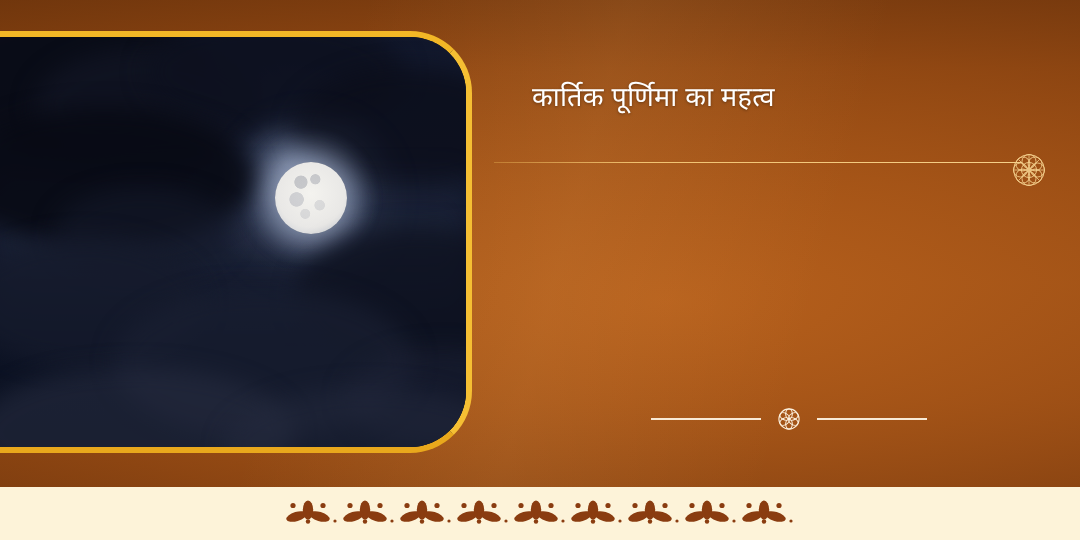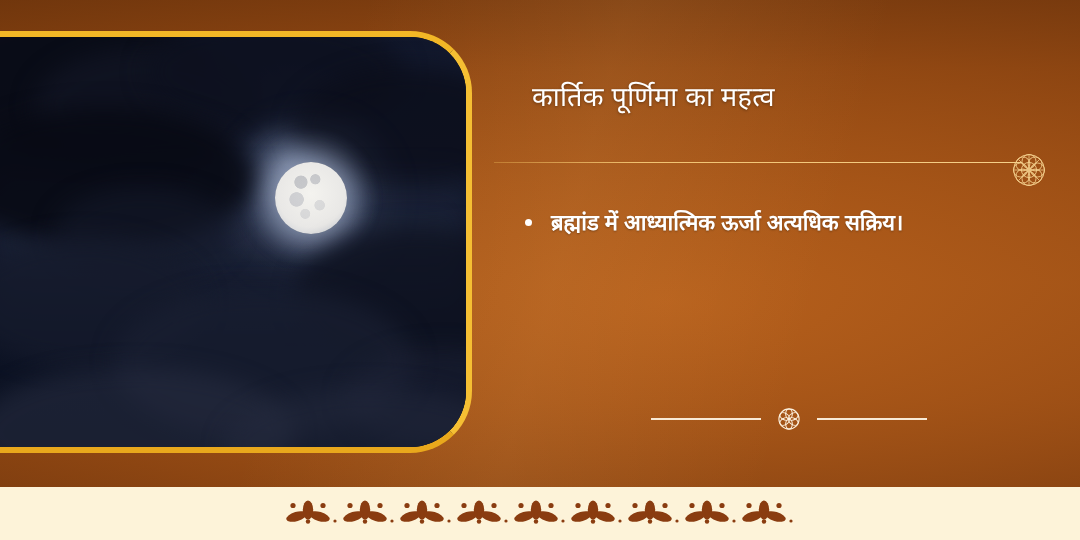--- a/index.html
+++ b/index.html
@@ -178,24 +178,20 @@
     </div>
   </div>
 
   <div id="content">
 
     <div id="title">कार्तिक पूर्णिमा का महत्व</div>
 
     <div id="title-rule"></div>
 
     <ul id="bullets">
-      <li>
-        <span class="dot"></span>
-        <span>ब्रह्मांड में आध्यात्मिक ऊर्जा अत्यधिक सक्रिय।</span>
-      </li>
     </ul>
 
     <div id="divider">
       <span class="rule"></span>
       <span>
         <svg width="30" height="30" viewBox="0 0 40 40" fill="none" stroke="#fdf2e0" stroke-width="1.4">
           <circle cx="20" cy="20" r="13.5"></circle>
           <g>
             <ellipse cx="20" cy="13.2" rx="4.4" ry="6.6"></ellipse>
             <ellipse cx="20" cy="13.2" rx="4.4" ry="6.6" transform="rotate(60 20 20)"></ellipse>

